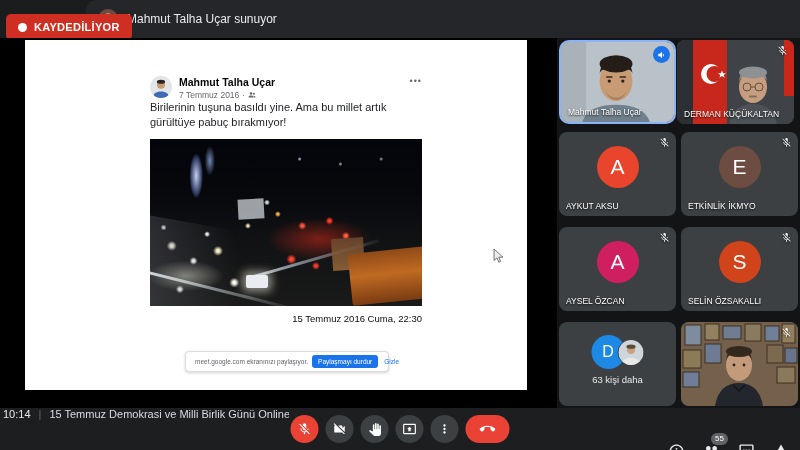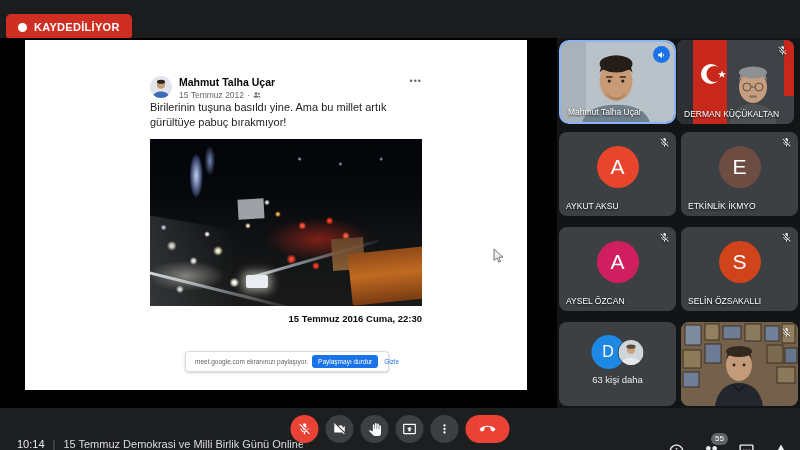--- a/index.html
+++ b/index.html
@@ -19,21 +19,21 @@
   .slide { position:absolute; left:25px; top:2px; width:502px; height:350px; background:#fff; }
 
   .post { position:absolute; left:125px; top:36px; width:272px; }
   .post-head { display:flex; align-items:flex-start; }
   .post-avatar { width:22px; height:22px; border-radius:50%; flex:0 0 auto; }
   .post-meta { margin-left:7px; flex:1; }
   .post-author { font-size:10.5px; font-weight:bold; color:#050505; }
   .post-date { font-size:8.5px; color:#65676b; margin-top:2px; display:flex; align-items:center; gap:3px; }
   .post-menu { color:#65676b; font-size:9px; letter-spacing:1px; }
   .post-text { font-size:11px; line-height:1.4; color:#1c1e21; }
-  .post-caption { margin-top:7px; text-align:right; font-size:9.5px; font-weight:bold; color:#0a0a0a; }
+  .post-caption { margin-top:7px; text-align:right; font-size:9.5px; font-weight:normal; color:#0a0a0a; }
 
   .post-photo { margin-top:8px; position:relative; width:272px; height:167px; overflow:hidden;
     background-color:#07080a;
     background-image:
       radial-gradient(ellipse 9px 30px at 17% 22%, rgba(205,220,255,.95), rgba(130,160,255,.35) 60%, transparent 75%),
       radial-gradient(ellipse 7px 20px at 22% 13%, rgba(160,190,255,.7), transparent 75%),
       radial-gradient(ellipse 55px 22px at 13% 82%, rgba(255,253,230,.5), transparent 70%),
       radial-gradient(circle 5px at 8% 64%, #fffbe8 30%, transparent 100%),
       radial-gradient(circle 4px at 16% 73%, #ffffff 30%, transparent 100%),
       radial-gradient(circle 5px at 25% 67%, #fff6d0 30%, transparent 100%),
@@ -79,58 +79,65 @@
   .tile-mic { position:absolute; top:5px; right:6px; line-height:0; opacity:.92; filter:drop-shadow(0 1px 1px rgba(0,0,0,.6)); }
   .audio-ind { position:absolute; top:4px; right:4px; width:17px; height:17px; border-radius:50%; background:#1a73e8; display:flex; align-items:center; justify-content:center; }
   .avatar-circle { position:absolute; left:50%; top:42%; transform:translate(-50%,-50%); width:42px; height:42px; border-radius:50%; color:#fff; font-size:21px; display:flex; align-items:center; justify-content:center; }
   .ov-row { position:absolute; left:50%; top:36%; transform:translate(-50%,-50%); display:flex; align-items:center; }
   .ov-d { width:34px; height:34px; border-radius:50%; color:#fff; font-size:16px; display:flex; align-items:center; justify-content:center; }
   .ov-photo { margin-left:-8px; border-radius:50%; border:1.5px solid #3c4043; }
   .ov-label { position:absolute; left:0; right:0; top:62%; text-align:center; color:#e8eaed; font-size:9.5px; }
 
   
   .bottombar { position:absolute; left:0; bottom:0; width:800px; height:42px; background:#1d1e20; }
-  .bb-left { position:absolute; left:17px; top:0; height:42px; display:flex; align-items:flex-end; gap:8px; color:#e8eaed; font-size:11px; }
+  .bb-left { position:absolute; left:3px; top:0; height:42px; display:flex; align-items:flex-start; gap:8px; color:#e8eaed; font-size:11px; }
   .bb-sep { color:#5f6368; }
   .bb-title { color:#dadce0; white-space:nowrap; max-width:240px; overflow:hidden; }
   .bb-center { position:absolute; left:50%; top:7px; transform:translateX(-50%); display:flex; gap:7px; align-items:center; }
   .ctl { width:28px; height:28px; border-radius:50%; background:#3c4043; border:none; display:flex; align-items:center; justify-content:center; }
   .ctl.danger { background:#ea4335; }
   .ctl.end { width:44px; border-radius:14px; background:#ea4335; }
   .bb-right { position:absolute; right:10px; top:0; height:42px; display:flex; gap:17px; align-items:center; }
   .bb-ic { position:relative; line-height:0;margin-top:45px; }
   .badge { position:absolute; top:-9px; right:-7px; background:#5f6368; color:#fff; font-size:8px; border-radius:8px; padding:1px 4px; line-height:1.2; }
 </style>
 </head>
 <body>
 
 <div class="screen">
 
   <div class="topbar">
+    <div class="topbar-chip">
+      <svg width="20" height="20" viewBox="0 0 24 24" style="border-radius:50%;background:#6e4a3e">
+        <circle cx="12" cy="9" r="4" fill="#d9b08f"></circle>
+          <path d="M4 22c0-4.4 3.6-6.5 8-6.5s8 2.1 8 6.5z" fill="#c2a08c"></path>
+      </svg>
+      <span class="presenter-label">Mahmut Talha Uçar sunuyor</span>
+    </div>
     <div class="rec-badge">
       <span class="rec-dot"></span>
       <span>KAYDEDİLİYOR</span>
     </div>
   </div>
 
   <div class="stage">
     <div class="slide">
 
       <div class="post">
         <div class="post-head">
           <svg class="post-avatar" viewBox="0 0 24 24">
             <rect width="24" height="24" fill="#e2e6ea"></rect>
             <circle cx="12" cy="9.6" r="4.4" fill="#c79b73"></circle>
             <ellipse cx="12" cy="6.2" rx="4.5" ry="2.2" fill="#2b2420"></ellipse>
             <path d="M3 24c0-5 4-7.2 9-7.2s9 2.2 9 7.2z" fill="#3e6bb4"></path>
           </svg>
           <div class="post-meta">
             <div class="post-author">Mahmut Talha Uçar</div>
             <div class="post-date">
-              <span>15 Temmuz 2012</span>
+              <span>7 Temmuz 2016</span>
               <span style="color:#65676b">·</span>
               <svg width="8" height="8" viewBox="0 0 16 16" fill="#65676b">
                 <circle cx="6" cy="5" r="2.6"></circle>
                   <path d="M1 13c0-2.8 2.2-4 5-4s5 1.2 5 4z"></path>
                 <circle cx="11.8" cy="5.5" r="2"></circle>
                   <path d="M11 9.4c2.2.3 4 1.3 4 3.6h-3.2z"></path>
               </svg>
             </div>
           </div>
           <div class="post-menu">•••</div>

